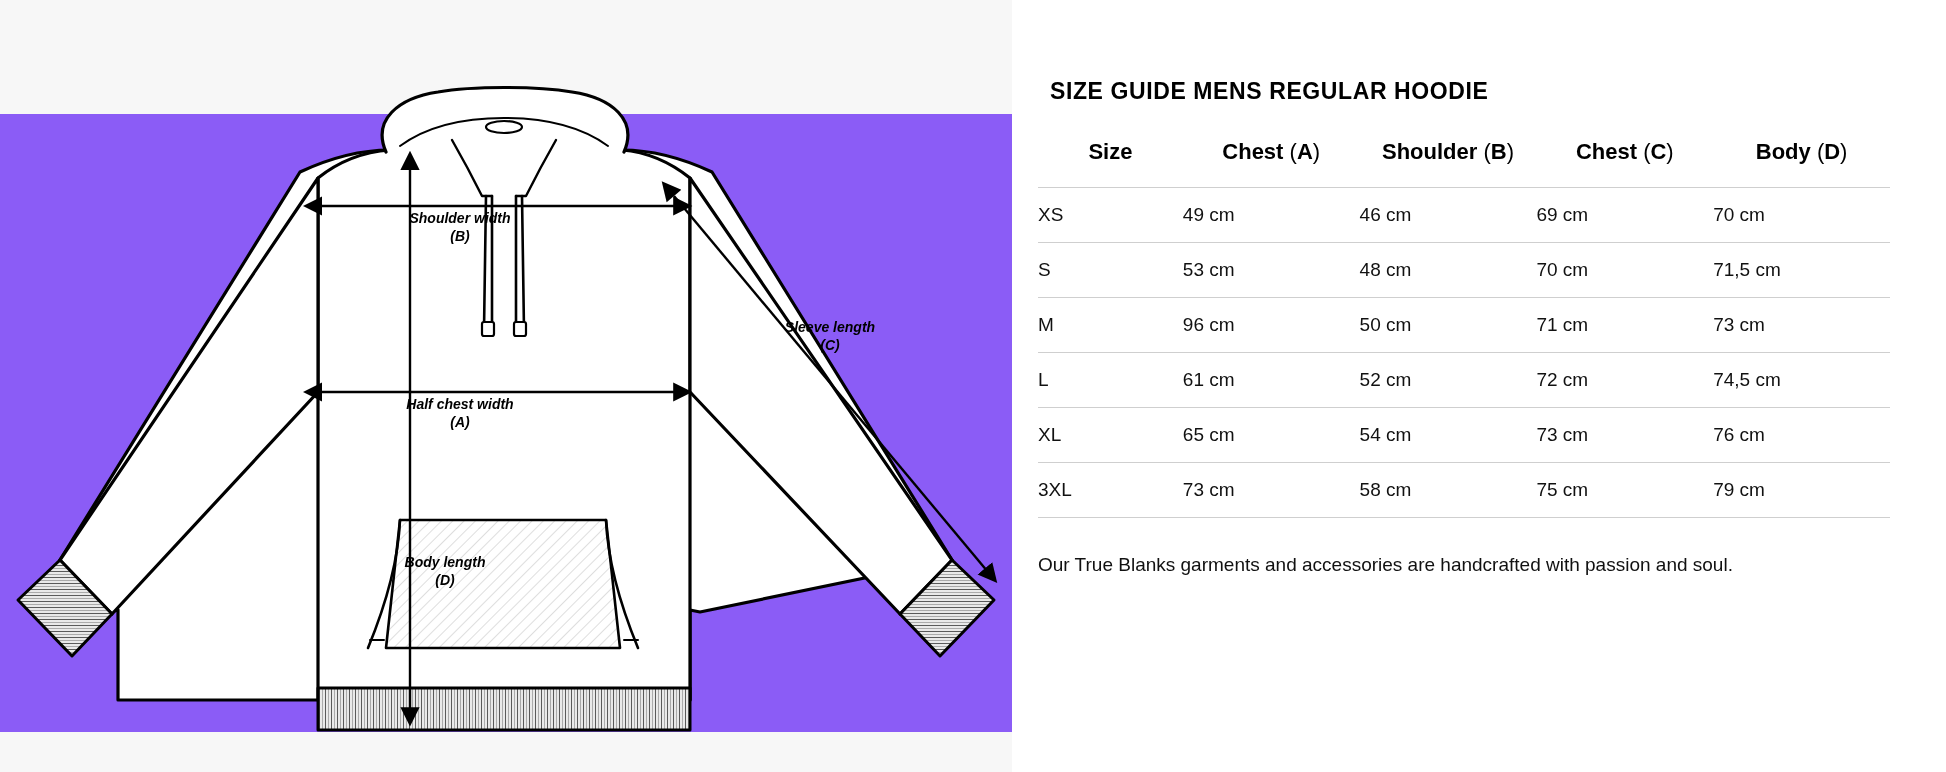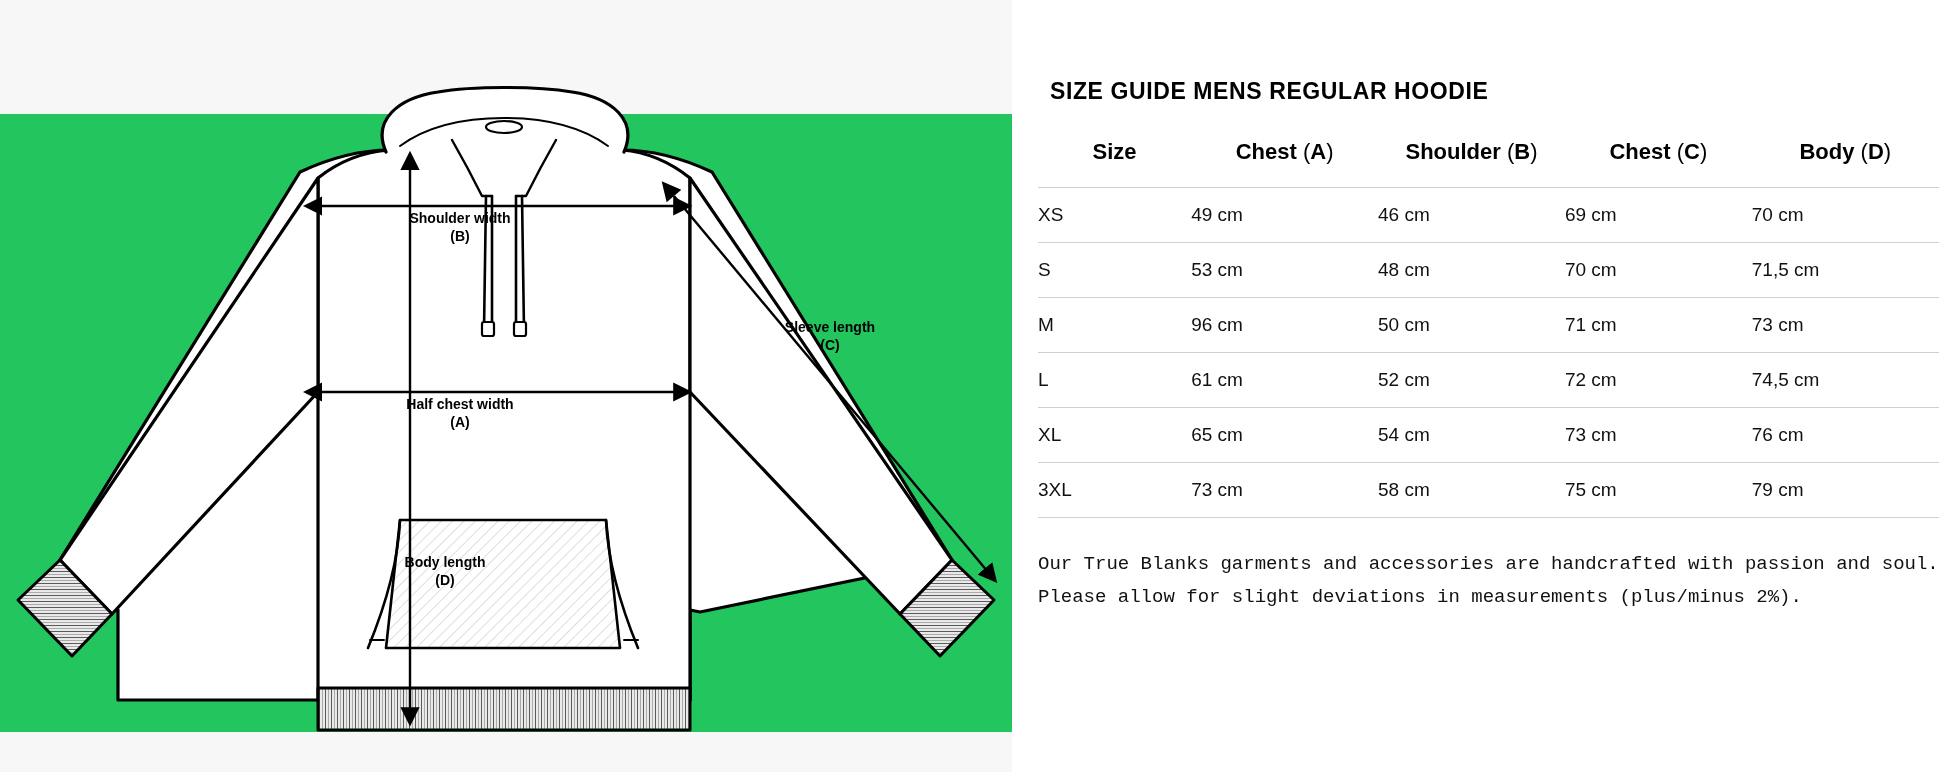--- a/index.html
+++ b/index.html
@@ -19,22 +19,23 @@
     height: 772px;
     display: flex;
     background: #ffffff;
   }
 
   
   .illus-panel {
     position: relative;
     width: 1012px;
     height: 772px;
-    background: #22c55e;
+    background: #8b5cf6;
     flex: 0 0 1012px;
+    font-style: italic;
   }
   .illus-band-top {
     position: absolute;
     left: 0; top: 0;
     width: 1012px; height: 114px;
     background: #f7f7f7;
   }
   .illus-band-bottom {
     position: absolute;
     left: 0; bottom: 0;
@@ -105,21 +106,21 @@
     border-top: 1px solid #cfcfcf;
   }
   table.size-table tbody tr:last-child td {
     border-bottom: 1px solid #cfcfcf;
   }
   .hdr-letter { font-weight: bold; }
   .hdr-paren { font-weight: normal; }
 
   .footnote {
     margin-top: 30px;
-    font-family: Liberation Mono, monospace;
+    font-family: Liberation Sans, sans-serif;
     font-size: 19px;
     line-height: 33px;
     color: #111;
   }
   .footnote div { white-space: pre; }
 </style>
 </head>
 <body>
 
 <div class="page">
@@ -308,17 +309,16 @@
           <td>73 cm</td>
           <td>58 cm</td>
           <td>75 cm</td>
           <td>79 cm</td>
         </tr>
       </tbody>
     </table>
 
     <div class="footnote">
       <div>Our True Blanks garments and accessories are handcrafted with passion and soul.</div>
-      <div>Please allow for slight deviations in measurements (plus/minus 2%).</div>
     </div>
   </div>
 
 </div>
 
 </body></html>

